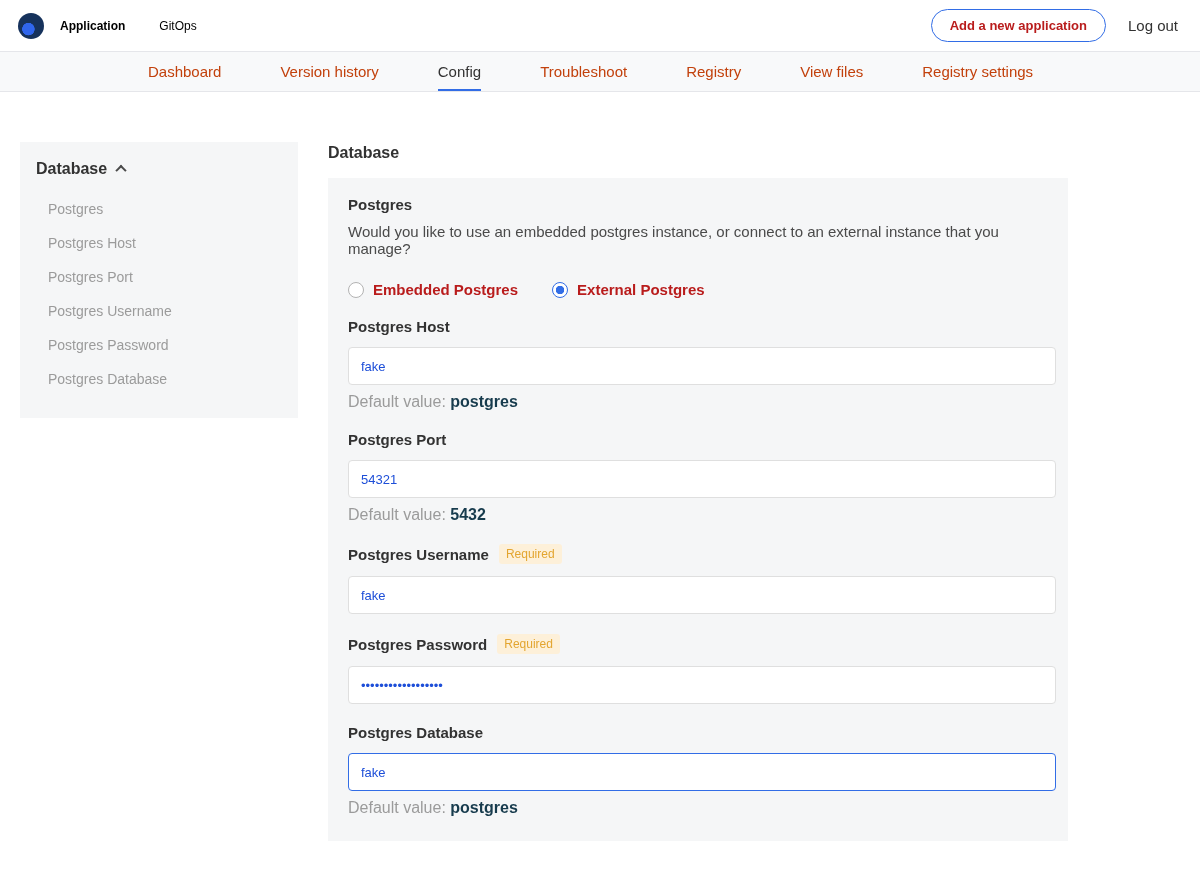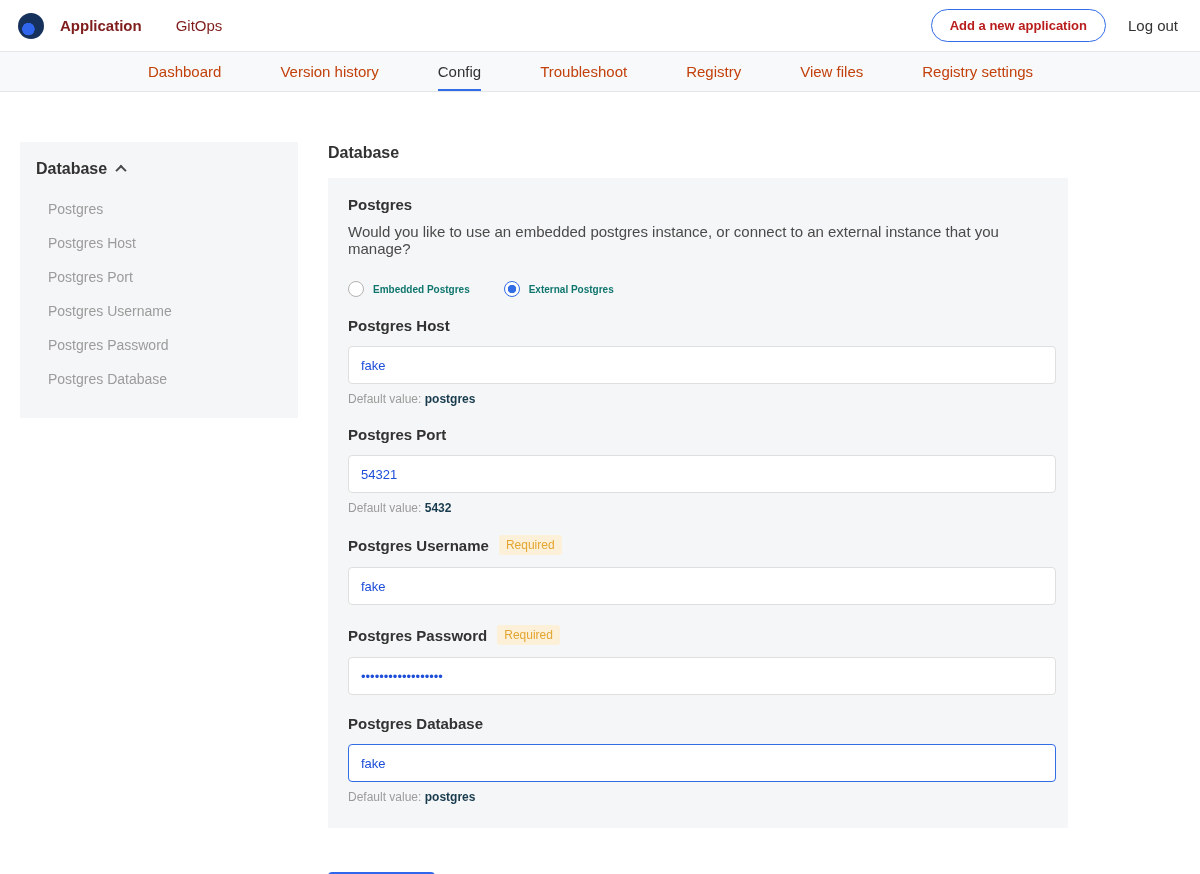--- a/index.html
+++ b/index.html
@@ -5,21 +5,21 @@
   * { margin:0; padding:0; box-sizing:border-box; }
   html,body { width:1200px; height:874px; background:#ffffff;
     font-family:"Liberation Sans", sans-serif; color:#323232; overflow:hidden; }
 
   
   .header { height:52px; display:flex; align-items:center; padding:0 16px;
     border-bottom:1px solid #e5e6ea; background:#fff; }
   .logo { width:26px; height:26px; border-radius:50%; margin:0 14px 0 2px;
     background: radial-gradient(circle at 40% 62%, #3066ed 0 6px, #16325c 6.5px); }
   .header-tabs { display:flex; align-items:center; gap:30px; }
-  .header-tab { font-size:15px; color:#7f1d1d; cursor:pointer; padding:6px 2px; }
+  .header-tab { font-size:12px; color:#000000; cursor:pointer; padding:6px 2px; }
   .header-tab.active { font-weight:700; }
   .header-right { margin-left:auto; display:flex; align-items:center; gap:22px; }
   .add-app-btn { border:1px solid #326de6; color:#b91c1c; background:#fff;
     font-weight:700; font-size:13px; padding:8px 18px; border-radius:17px; cursor:pointer;
     font-family:"Liberation Sans", sans-serif; }
   .logout { font-size:15px; color:#323232; cursor:pointer; padding-right:6px; }
 
   
   .subnav { height:40px; background:#f8f9fa; border-bottom:1px solid #e5e6ea;
     display:flex; align-items:stretch; padding-left:148px; }
@@ -45,32 +45,32 @@
   .section-label { font-size:15px; font-weight:700; color:#323232; margin-bottom:10px; }
   .section-help { font-size:15px; color:#4a4a4a; margin-bottom:24px; }
 
   .radio-row { display:flex; align-items:center; gap:34px; margin-bottom:20px; }
   .radio-option { display:flex; align-items:center; gap:9px; cursor:pointer; }
   .radio-option input[type=radio] { appearance:none; -webkit-appearance:none;
     width:16px; height:16px; border:1px solid #b3b3b3; border-radius:50%;
     background:#fff; cursor:pointer; margin:0; }
   .radio-option input[type=radio]:checked { border:1px solid #326de6;
     background: radial-gradient(circle, #326de6 0 4px, #fff 4.5px); }
-  .radio-label { font-size:10px; font-weight:700; color:#0f766e; }
+  .radio-label { font-size:15px; font-weight:700; color:#b91c1c; }
 
   .field { margin-bottom:20px; }
   .field-label-row { display:flex; align-items:center; gap:10px; margin-bottom:12px; }
   .field-label { font-size:15px; font-weight:700; color:#323232; }
   .required-badge { background:#fdf0d9; color:#e3a530; font-size:12px;
     padding:3px 7px; border-radius:3px; }
   .text-input { width:100%; height:38px; border:1px solid #dfdfdf; border-radius:4px;
     background:#fff; padding:0 12px; font-size:13px; color:#1d4ed8; outline:none;
     font-family:"Liberation Sans", sans-serif; }
   .text-input.focused { border:1px solid #326de6; }
-  .default-hint { font-size:12px; color:#9b9b9b; margin-top:8px; }
+  .default-hint { font-size:16px; color:#9b9b9b; margin-top:8px; }
   .default-hint strong { color:#173b4d; font-weight:700; }
 
   .save-btn { margin:44px 0 0 0; background:#3066ed; color:#ffffff; border:none;
     border-radius:4px; font-size:13px; font-weight:700; padding:10px 17px; cursor:pointer;
     font-family:"Liberation Sans", sans-serif; }
 </style>
 </head>
 <body>
 
 <div class="header">

